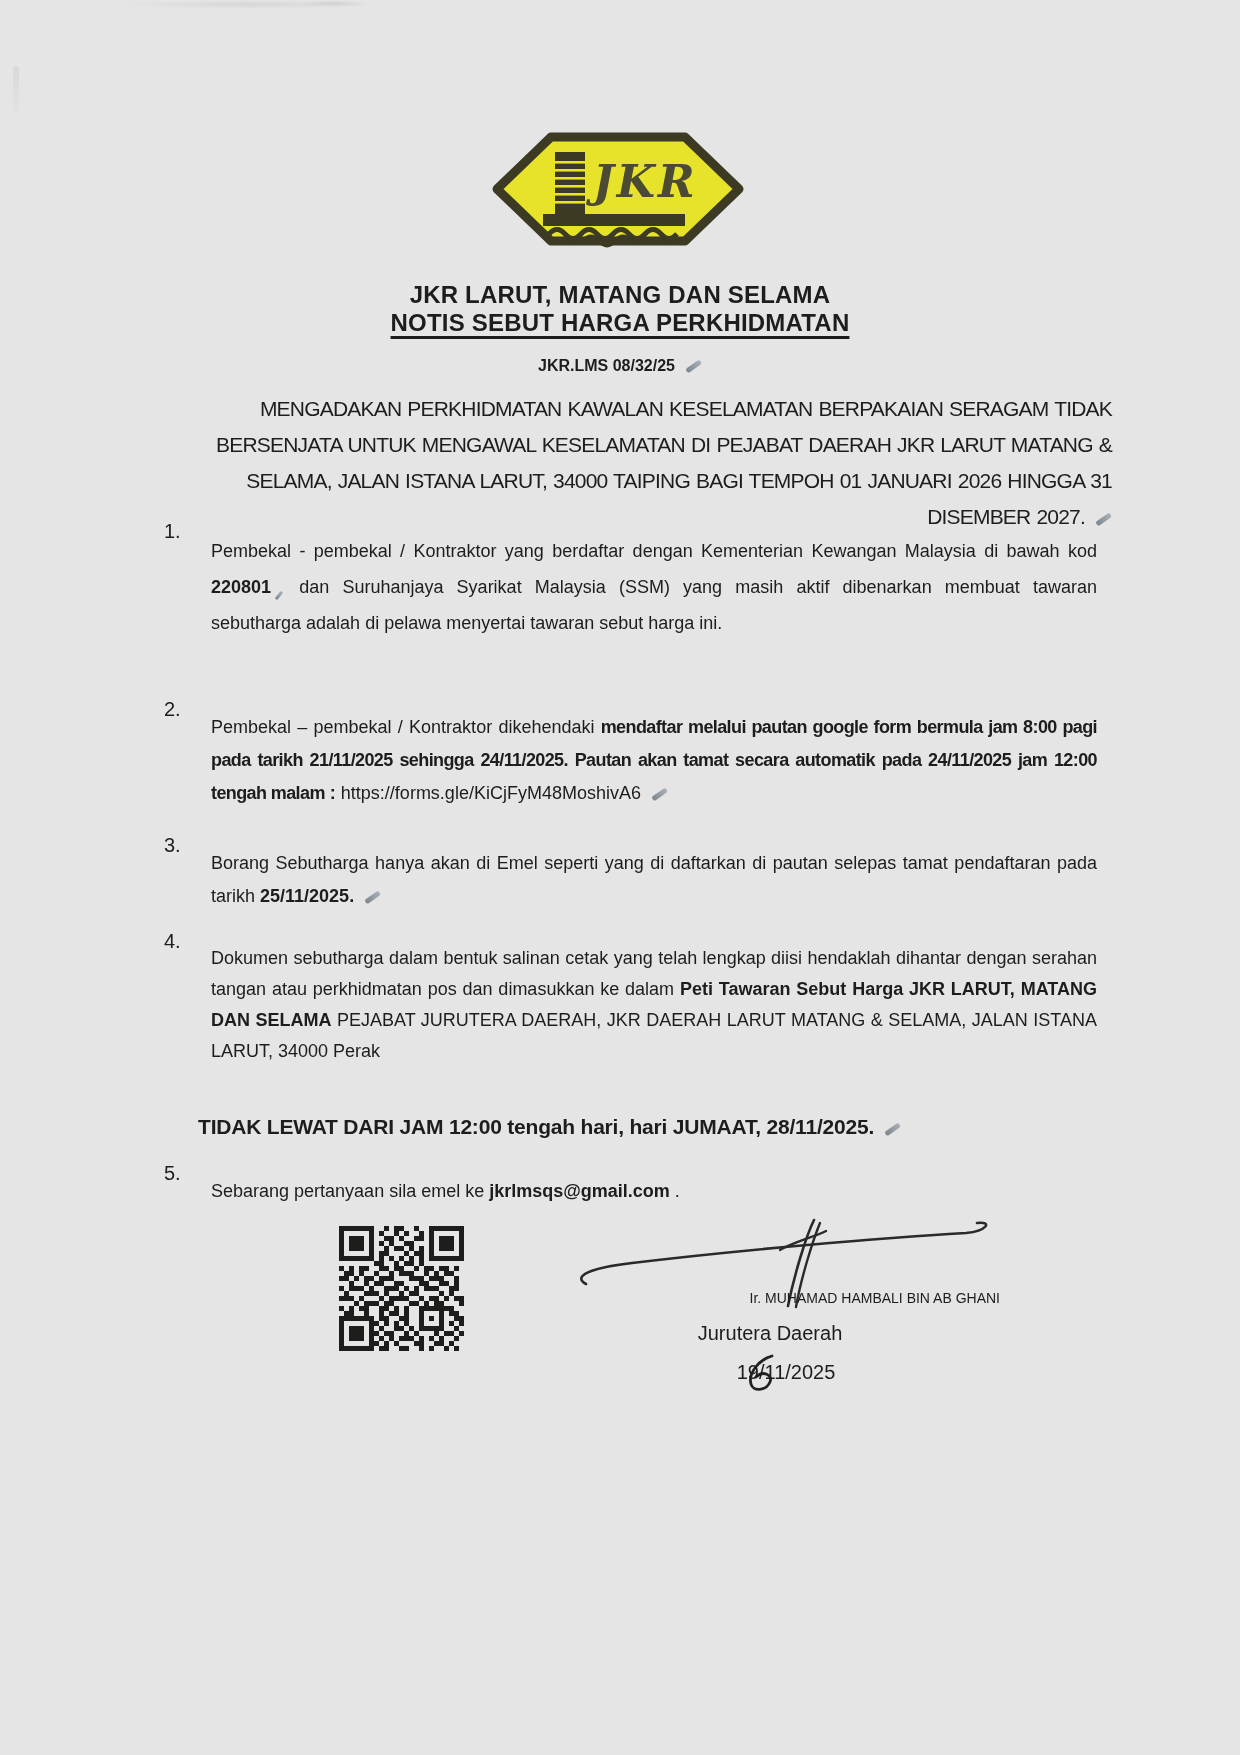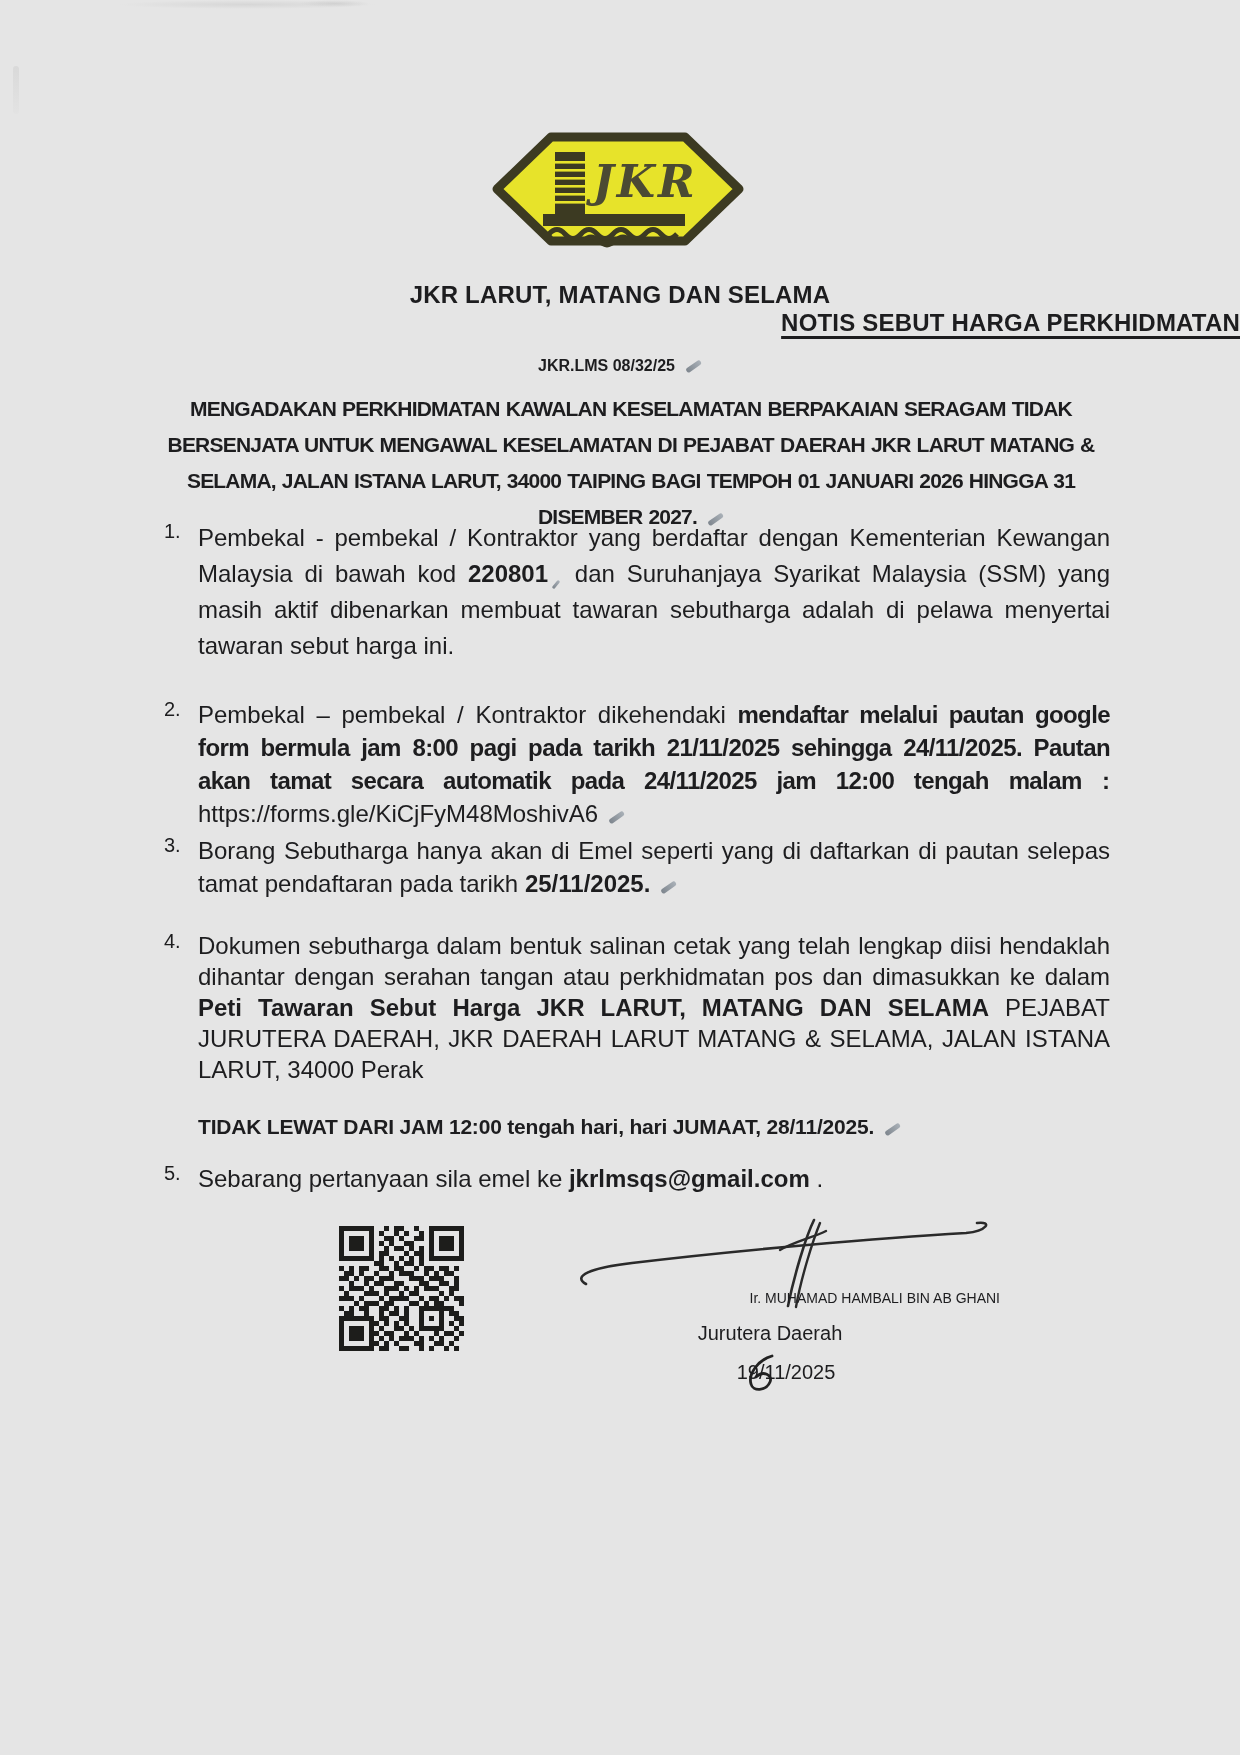--- a/index.html
+++ b/index.html
@@ -18,33 +18,33 @@
     background:radial-gradient(ellipse at center,#aaa 0%,transparent 70%);opacity:.25;}
   .smudge-top2{position:absolute;left:300px;top:0;width:70px;height:7px;
     background:radial-gradient(ellipse at center,#999 0%,transparent 70%);opacity:.22;}
   .smudge-left{position:absolute;left:13px;top:66px;width:6px;height:48px;border-radius:4px;
     background:linear-gradient(#bbb,#ddd);opacity:.28;}
 
   .logo{position:absolute;left:487px;top:130px;width:264px;height:118px;}
 
   .title1{position:absolute;left:0;top:281px;width:1240px;text-align:center;
     font-size:24px;font-weight:bold;letter-spacing:.2px;}
-  .title2{position:absolute;left:0;top:309px;width:1240px;text-align:right;
+  .title2{position:absolute;left:0;top:309px;width:1240px;text-align:center;
     font-size:24px;font-weight:bold;letter-spacing:.2px;}
   .title2 .u{text-decoration:underline;text-decoration-thickness:2.5px;text-underline-offset:5px;}
   .refline{position:absolute;left:0;top:357px;width:1240px;text-align:center;
     font-size:16px;font-weight:bold;}
 
   .intro{position:absolute;left:150px;top:391px;width:962px;
-    font-size:21px;font-weight:bold;line-height:36px;
-    letter-spacing:-.8px;word-spacing:1px;text-align:center;}
+    font-size:21px;font-weight:normal;line-height:36px;
+    letter-spacing:-.8px;word-spacing:1px;text-align:right;}
 
   .item{position:absolute;display:flex;width:946px;left:164px;}
   .item .num{flex:0 0 22px;margin-right:12px;font-size:20px;}
-  .item .body{flex:1;margin:0;font-size:24px;line-height:33px;text-align:justify;}
+  .item .body{flex:1;margin:13px;font-size:18px;line-height:33px;text-align:justify;}
   .i1{top:520px;} .i1 .body{line-height:36px;}
   .i2{top:698px;}
   .i3{top:834px;}
   .i4{top:930px;} .i4 .body{line-height:31px;}
   .i5{top:1162px;}
   .b{font-weight:bold;}
   .cond{letter-spacing:-.6px;}
 
   .deadline{position:absolute;left:198px;top:1090px;width:914px;
     font-size:21px;font-weight:bold;letter-spacing:-.2px;margin-top:25px;}

